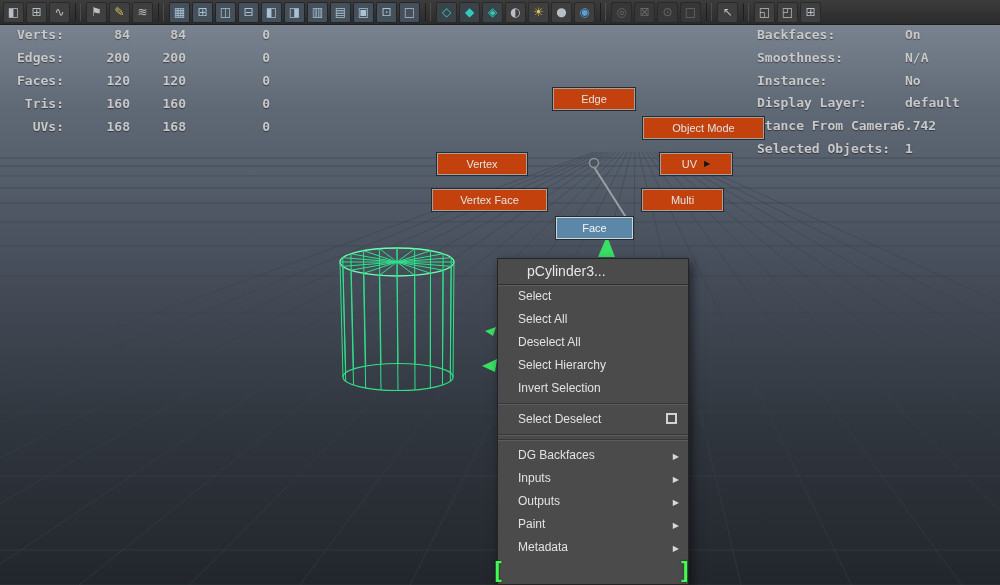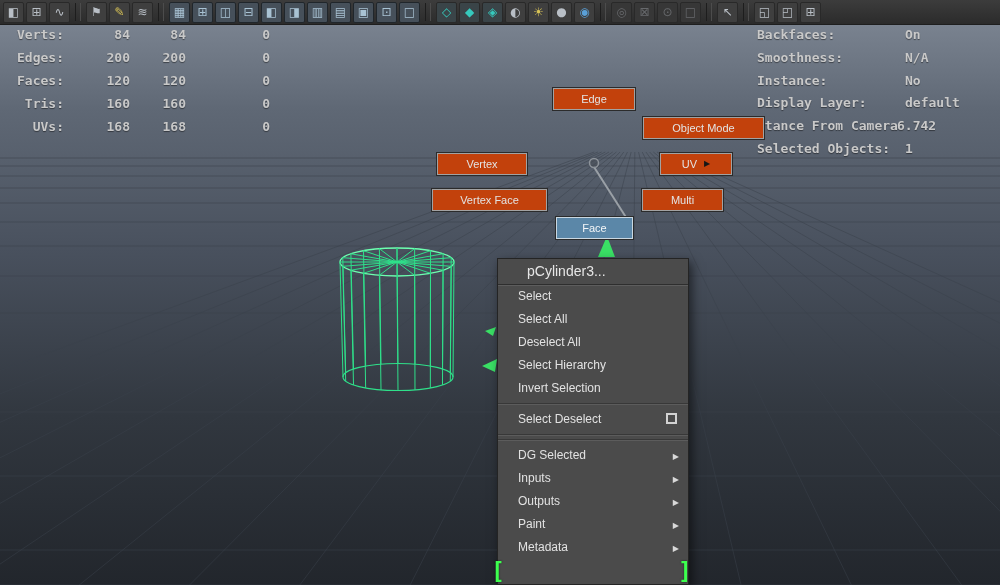--- a/index.html
+++ b/index.html
@@ -298,21 +298,21 @@
   <div class="ctitle">pCylinder3...</div>
   <div class="citem"><span>Select</span></div>
   <div class="citem"><span>Select All</span></div>
   <div class="citem"><span>Deselect All</span></div>
   <div class="citem"><span>Select Hierarchy</span></div>
   <div class="citem"><span>Invert Selection</span></div>
   <div class="csep"></div>
   <div class="citem"><span>Select Deselect</span><span class="obox"></span></div>
   <div class="csep"></div>
   <div class="csep"></div>
-  <div class="citem"><span>DG Selected</span><span class="sub">▶</span></div>
+  <div class="citem"><span>DG Backfaces</span><span class="sub">▶</span></div>
   <div class="citem"><span>Inputs</span><span class="sub">▶</span></div>
   <div class="citem"><span>Outputs</span><span class="sub">▶</span></div>
   <div class="citem"><span>Paint</span><span class="sub">▶</span></div>
   <div class="citem"><span>Metadata</span><span class="sub">▶</span></div>
 </div>
 
 <span class="bracket" style="left:491px;top:558px">[</span>
 <span class="bracket" style="left:678px;top:558px">]</span>
 
 </body></html>

